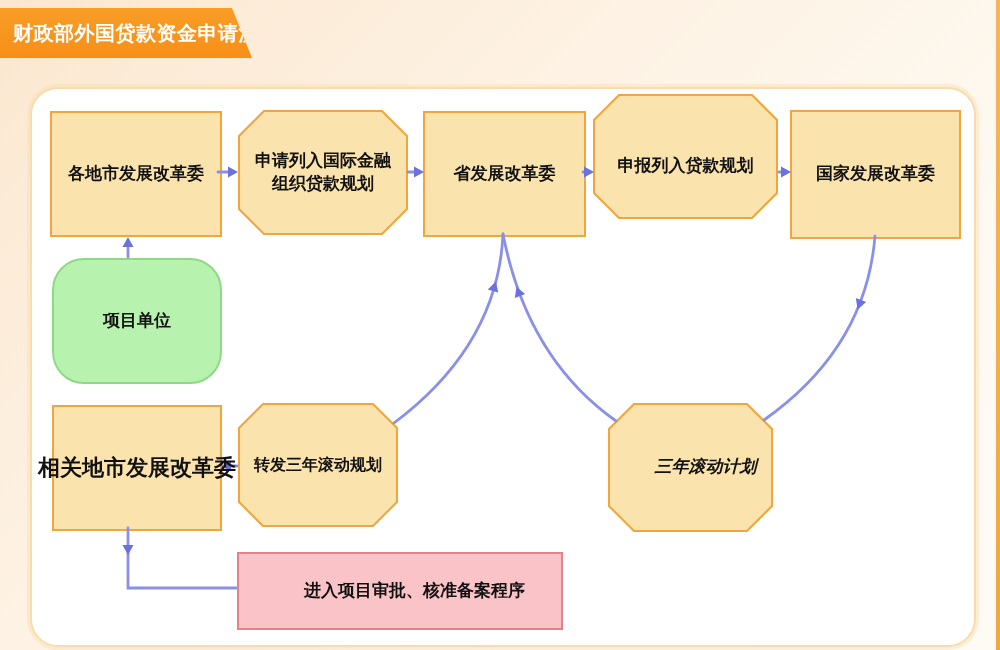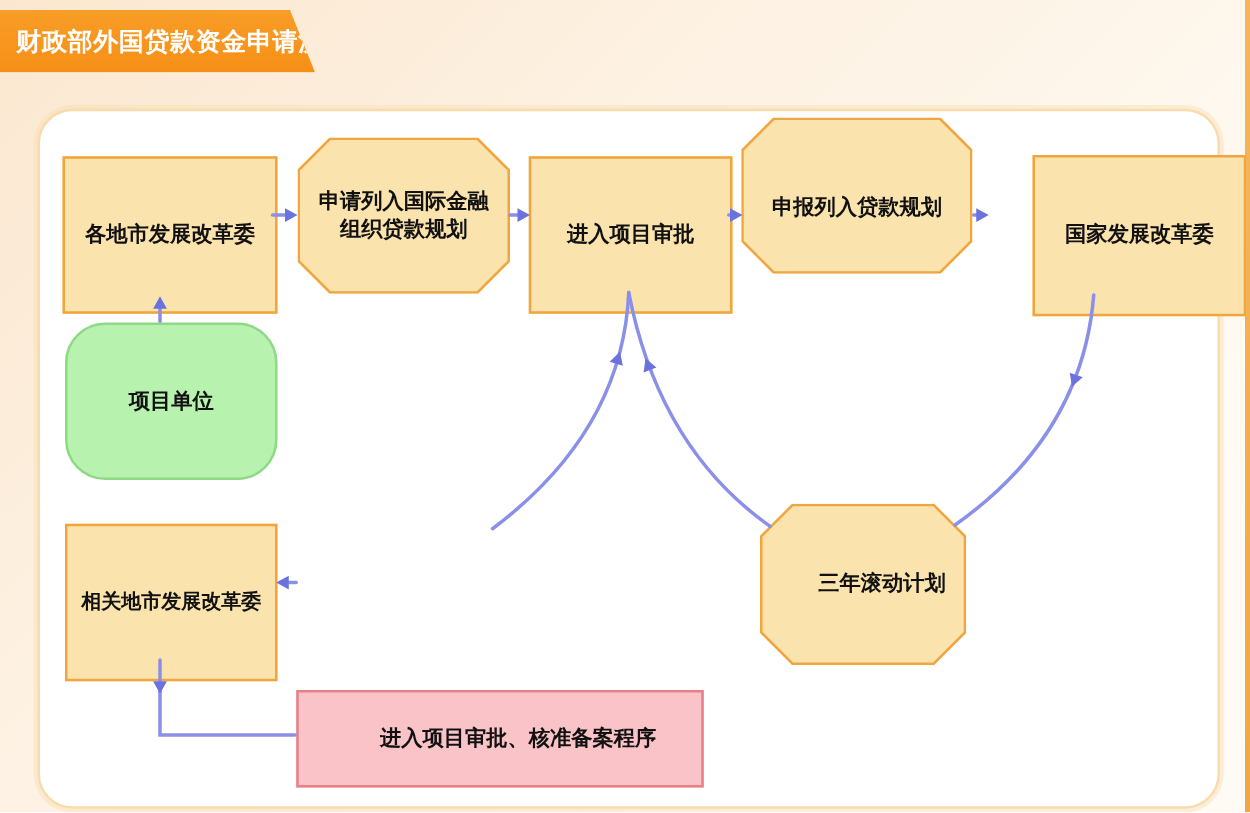--- a/index.html
+++ b/index.html
@@ -12,21 +12,21 @@
     background:linear-gradient(#f89d26,#f78f17);
     clip-path:polygon(0 0,232px 0,252px 100%,0 100%);
     display:flex;align-items:center;}
   #banner .t{color:#ffffff;font-weight:bold;font-size:20px;padding-left:13px;
     letter-spacing:.5px;white-space:nowrap;}
   #panel{position:absolute;left:30px;top:87px;width:942px;height:556px;
     background:#ffffff;border:2px solid #f8dcae;border-radius:28px;
     box-shadow:0 0 0 3px rgba(250,222,178,.45);}
   .node{position:absolute;display:flex;align-items:center;justify-content:center;
     text-align:center;font-weight:bold;color:#111;font-size:17px;line-height:1.35;}
-  .rect{background:#fbe3ae;border:2px solid #f0a53e;margin-top:14px;}
+  .rect{background:#fbe3ae;border:2px solid #f0a53e;}
   .green{background:#b7f2ae;border:2px solid #8fd986;}
   .pink{background:#fac3c8;border:2px solid #e8808a;}
   .oct{background:transparent;border:none;}
   .oct svg.shape{position:absolute;left:0;top:0;}
   .node .lbl{position:relative;z-index:1;}
   .nowrap{white-space:nowrap;}
   #edges{position:absolute;left:0;top:0;pointer-events:none;}
 </style>
 </head>
 <body>
@@ -46,44 +46,50 @@
   </div>
 
   <div class="node oct" style="left:238px;top:110px;width:170px;height:125px;">
     <svg class="shape" width="170" height="125">
       <polygon points="26,1 144,1 169,26 169,99 144,124 26,124 1,99 1,26" fill="#fbe3ae" stroke="#f0a53e" stroke-width="2"></polygon>
     </svg>
     <span class="lbl" style="width:140px;">申请列入国际金融组织贷款规划</span>
   </div>
 
   <div class="node rect" style="left:423px;top:111px;width:159px;height:122px;">
-    <span class="lbl nowrap">进入项目审批</span>
+    <span class="lbl nowrap">省发展改革委</span>
   </div>
 
   <div class="node oct" style="left:593px;top:94px;width:185px;height:145px;">
     <svg class="shape" width="185" height="125">
       <polygon points="26,1 159,1 184,26 184,99 159,124 26,124 1,99 1,26" fill="#fbe3ae" stroke="#f0a53e" stroke-width="2"></polygon>
     </svg>
     <span class="lbl nowrap">申报列入贷款规划</span>
   </div>
 
-  <div class="node rect" style="left:826px;top:110px;width:167px;height:125px;text-align:center;">
+  <div class="node rect" style="left:790px;top:110px;width:167px;height:125px;text-align:center;">
     <span class="lbl nowrap">国家发展改革委</span>
   </div>
 
   <div class="node green" style="left:52px;top:258px;width:166px;height:122px;border-radius:32px;">
     <span class="lbl nowrap">项目单位</span>
   </div>
 
-  <div class="node rect" style="left:52px;top:405px;width:166px;height:122px;font-size:16px;">
+  <div class="node rect" style="left:52px;top:405px;width:166px;height:122px;font-size:22px;">
     <span class="lbl nowrap">相关地市发展改革委</span>
   </div>
 
+  <div class="node oct" style="left:238px;top:403px;width:160px;height:124px;font-size:16px;">
+    <svg class="shape" width="160" height="124">
+      <polygon points="25,1 135,1 159,25 159,99 135,123 25,123 1,99 1,25" fill="#fbe3ae" stroke="#f0a53e" stroke-width="2"></polygon>
+    </svg>
+    <span class="lbl nowrap">转发三年滚动规划</span>
+  </div>
 
-  <div class="node oct" style="left:608px;top:403px;width:195px;height:129px;">
+  <div class="node oct" style="left:608px;top:403px;width:195px;height:129px;font-style:italic;">
     <svg class="shape" width="165" height="129">
       <polygon points="26,1 139,1 164,26 164,103 139,128 26,128 1,103 1,26" fill="#fbe3ae" stroke="#f0a53e" stroke-width="2"></polygon>
     </svg>
     <span class="lbl nowrap">三年滚动计划</span>
   </div>
 
   <div class="node pink" style="left:237px;top:552px;width:293px;height:74px;padding-left:29px;">
     <span class="lbl nowrap">进入项目审批、核准备案程序</span>
   </div>
 

